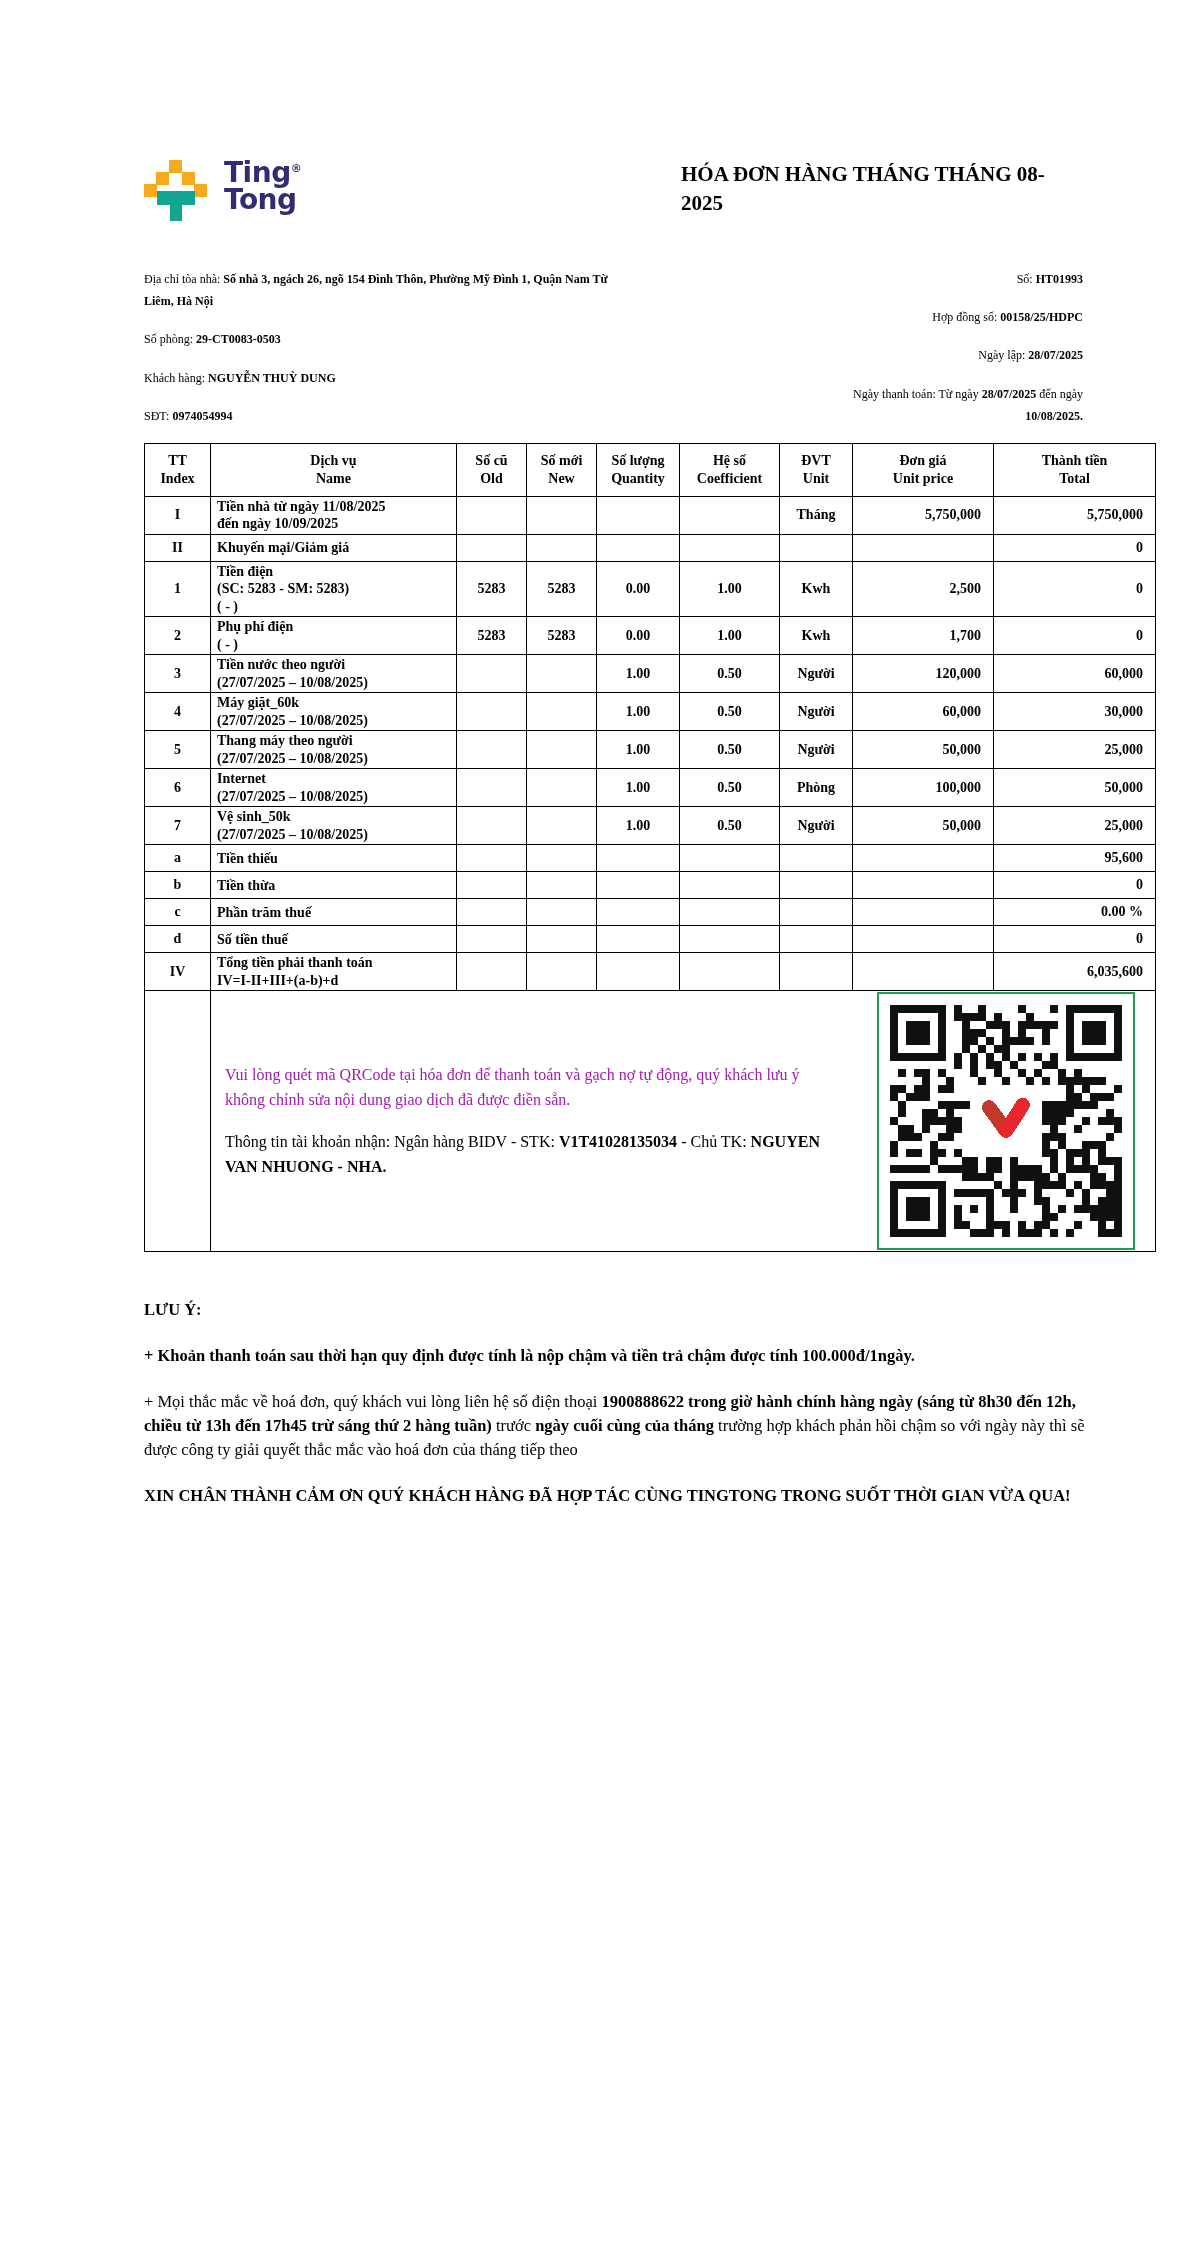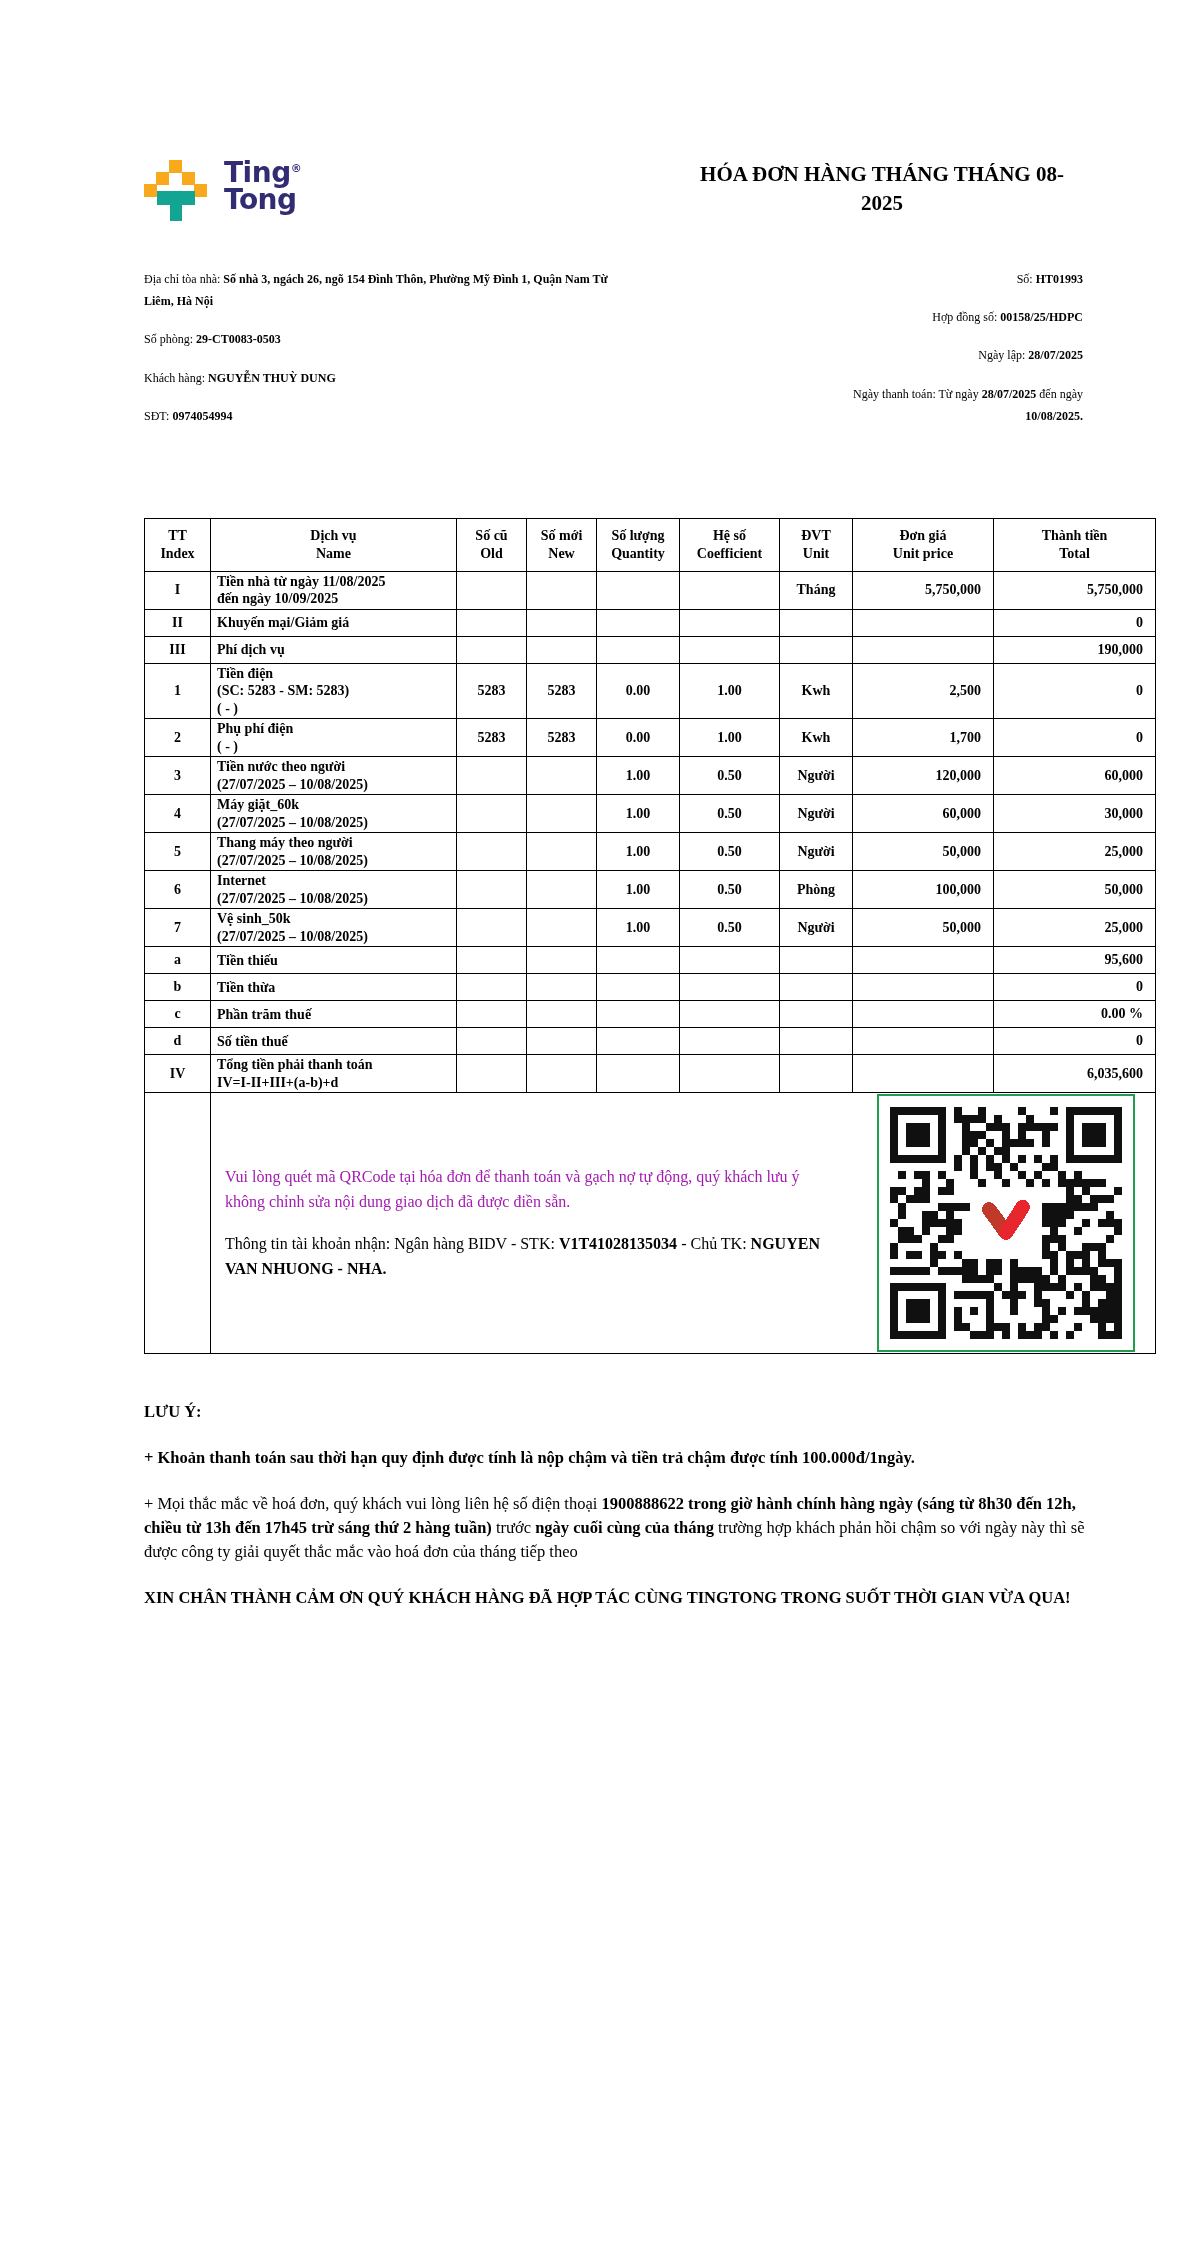--- a/index.html
+++ b/index.html
@@ -11,32 +11,32 @@
   .logo{display:flex;gap:16px;align-items:flex-start;}
   .logo-icon{position:relative;width:64px;height:62px;flex:0 0 auto;}
   .logo-icon i{position:absolute;display:block;}
   .sq{width:13px;height:13px;background:#F8A91C;}
   .sq1{left:25px;top:0;} .sq2{left:12px;top:12px;} .sq3{left:38px;top:12px;}
   .sq4{left:0;top:24px;}  .sq5{left:50px;top:24px;}
   .tbar{left:13px;top:31px;width:38px;height:14px;background:#13A493;}
   .tstem{left:26px;top:45px;width:12px;height:16px;background:#13A493;}
   .logo-text{font-family:"DejaVu Sans","Liberation Sans",sans-serif;font-weight:bold;color:#322D72;font-size:28px;line-height:0.95;letter-spacing:-0.5px;}
   .logo-text sup{font-size:11px;}
-  .title{width:402px;padding-right:72px;text-align:center;font-size:21px;font-weight:bold;line-height:1.4;margin:0;}
+  .title{width:402px;padding-right:72px;text-align:left;font-size:21px;font-weight:bold;line-height:1.4;margin:0;}
 
   
   .info{display:flex;justify-content:space-between;margin-top:46px;font-size:12px;}
   .info p{margin:0 0 16px 0;line-height:1.85;}
   .info-left{width:485px;}
   .info-right{text-align:right;padding-right:72px;max-width:505px;}
   .b{font-weight:bold;}
   .block{display:block;}
 
   
-  table{border-collapse:collapse;width:1011px;table-layout:fixed;margin-top:75px;font-size:14px;}
+  table{border-collapse:collapse;width:1011px;table-layout:fixed;font-size:14px;}
   th,td{border:1.5px solid #000;padding:1px 4px;font-weight:bold;vertical-align:middle;overflow:hidden;}
   th{height:50px;text-align:center;line-height:1.3;}
   td.c{text-align:center;}
   td.name{text-align:left;white-space:pre-line;padding-left:6px;line-height:1.25;}
   td.num{text-align:right;padding-right:12px;}
   tr.r1line td{height:24px;}
   tr.words td{height:28px;font-weight:normal;}
   .words-label{font-style:italic;}
   .words-value{font-style:italic;font-weight:bold;}
   tr.qr-row td{height:258px;}
@@ -160,31 +160,20 @@
       <tr class="r1line">
           <td class="c">II</td>
           <td class="name">Khuyến mại/Giảm giá</td>
           <td class="c"></td>
           <td class="c"></td>
           <td class="c"></td>
           <td class="c"></td>
           <td class="c"></td>
           <td class="num"></td>
           <td class="num">0</td>
-        </tr>
-      <tr class="r1line">
-          <td class="c">III</td>
-          <td class="name">Phí dịch vụ</td>
-          <td class="c"></td>
-          <td class="c"></td>
-          <td class="c"></td>
-          <td class="c"></td>
-          <td class="c"></td>
-          <td class="num"></td>
-          <td class="num">190,000</td>
         </tr>
       <tr>
           <td class="c">1</td>
           <td class="name">Tiền điện
 (SC: 5283 - SM: 5283)
 ( - )</td>
           <td class="c">5283</td>
           <td class="c">5283</td>
           <td class="c">0.00</td>
           <td class="c">1.00</td>

